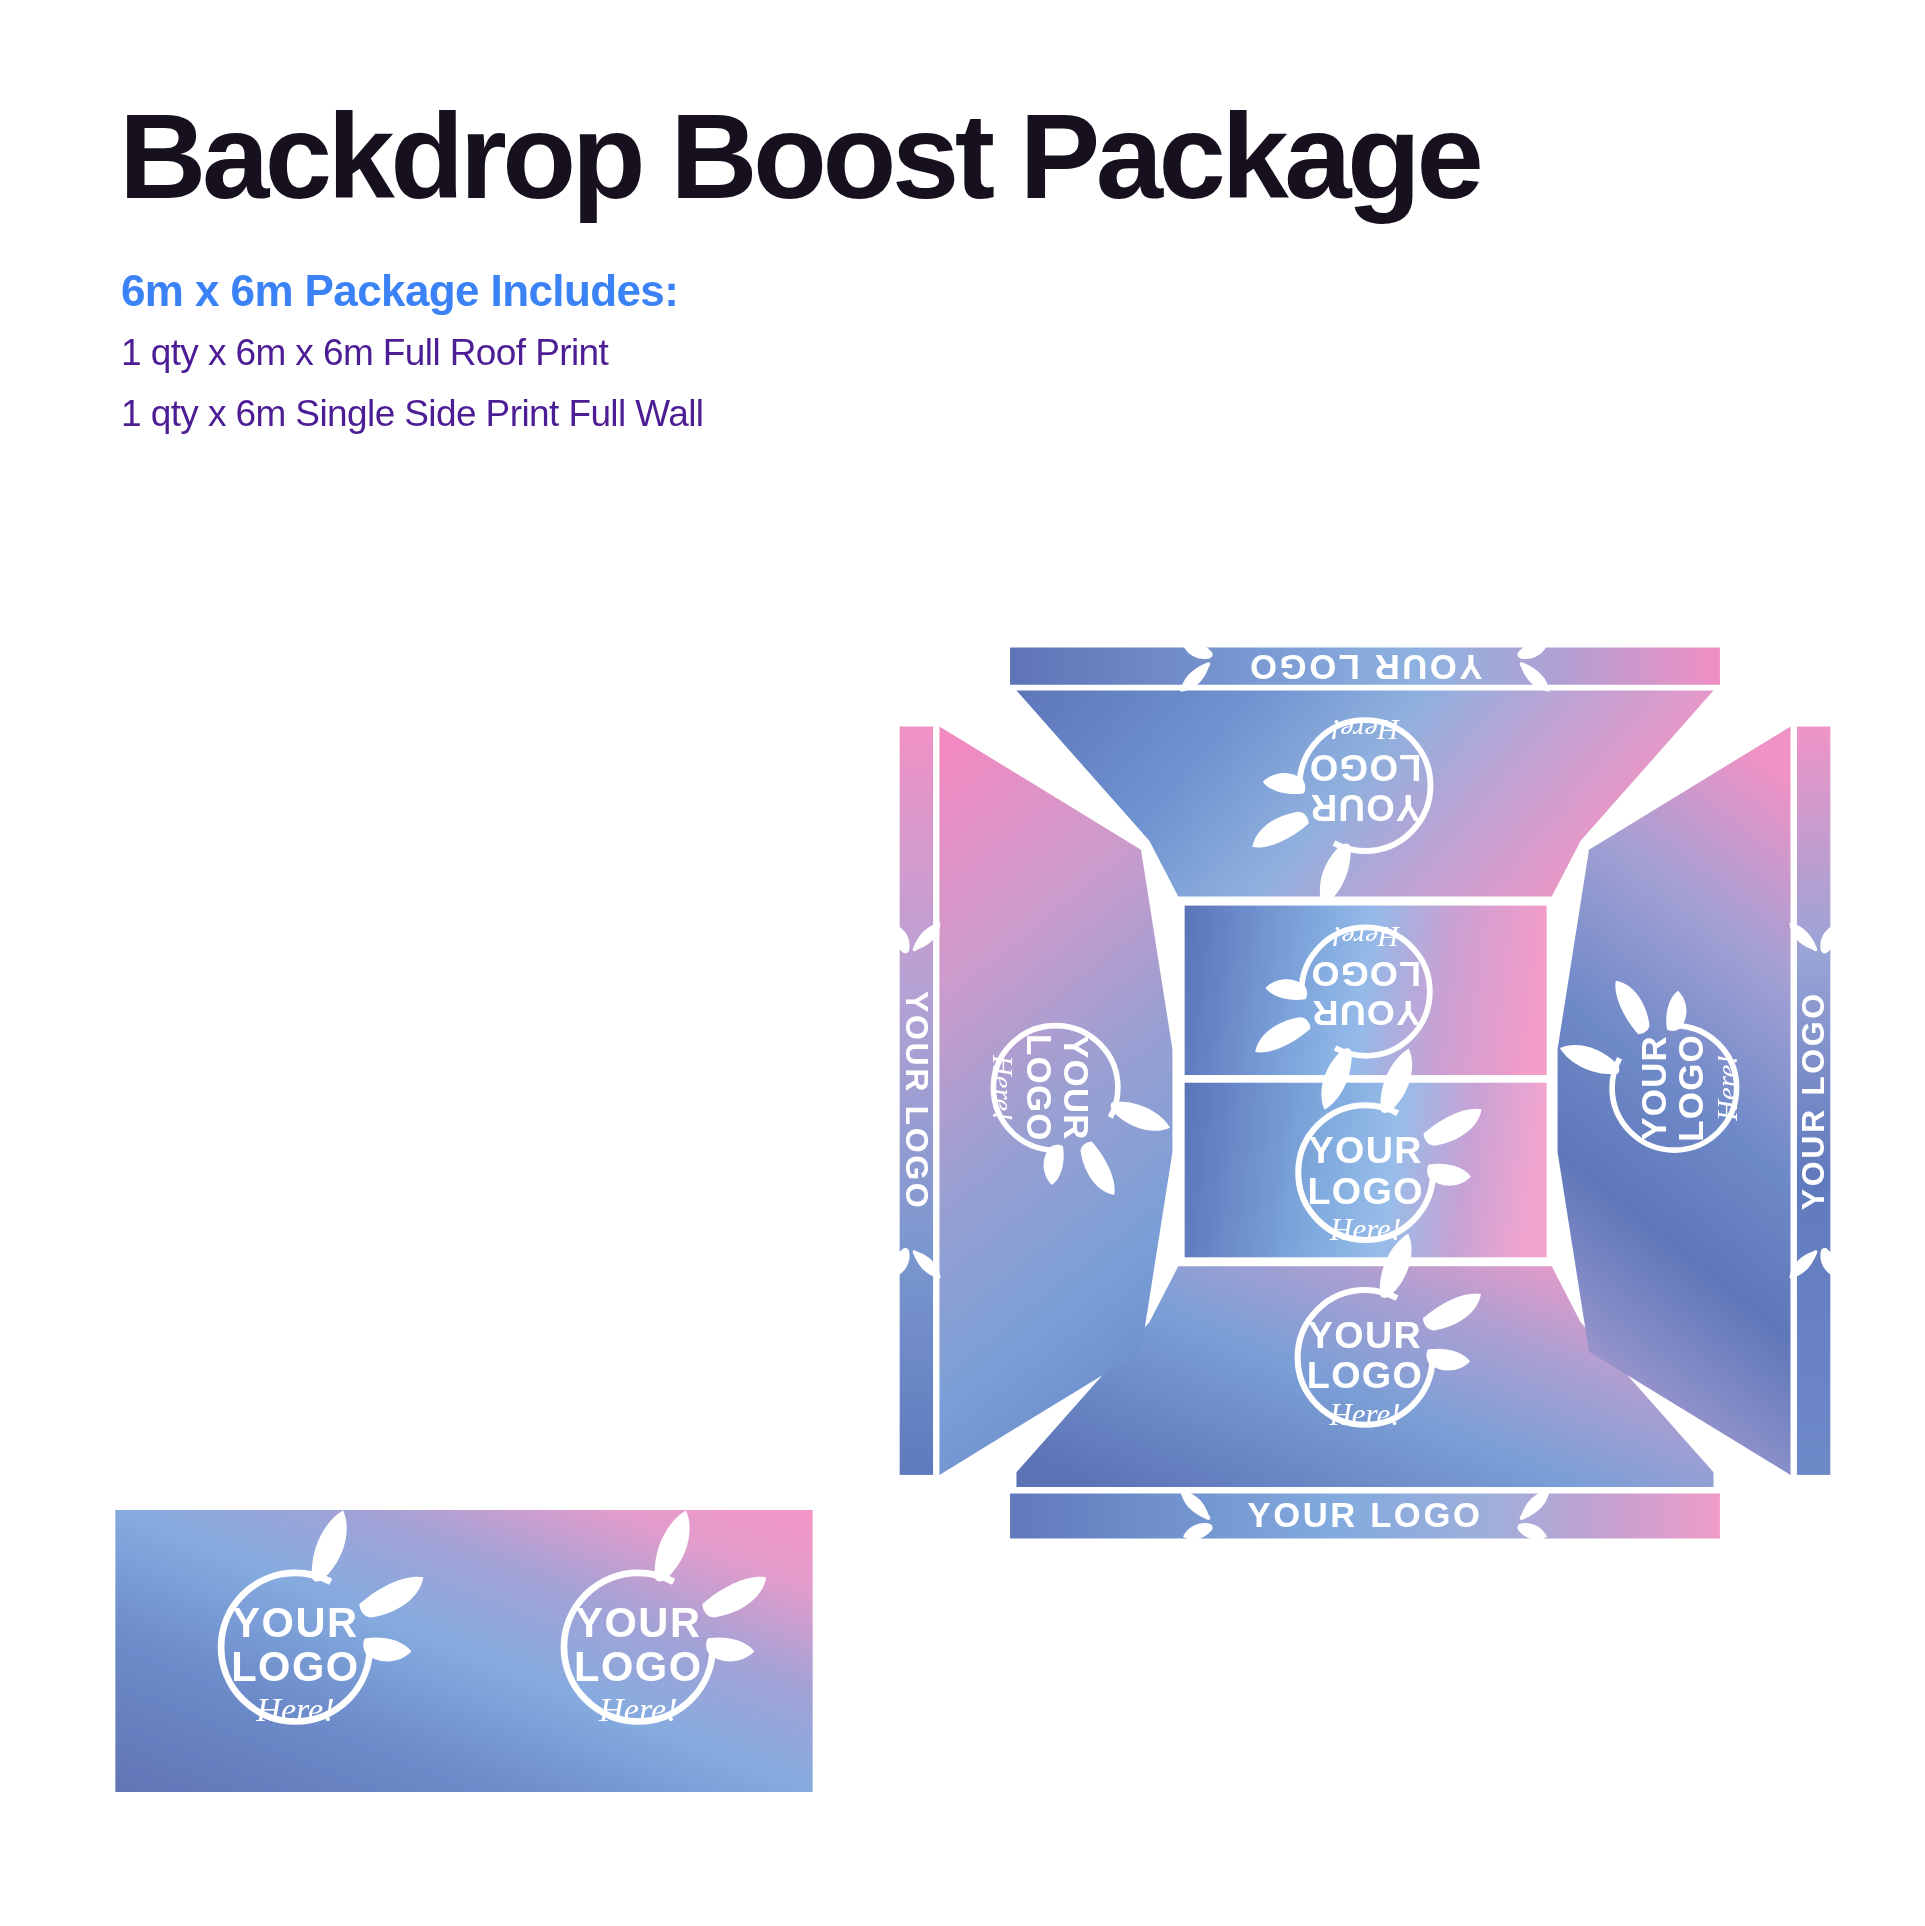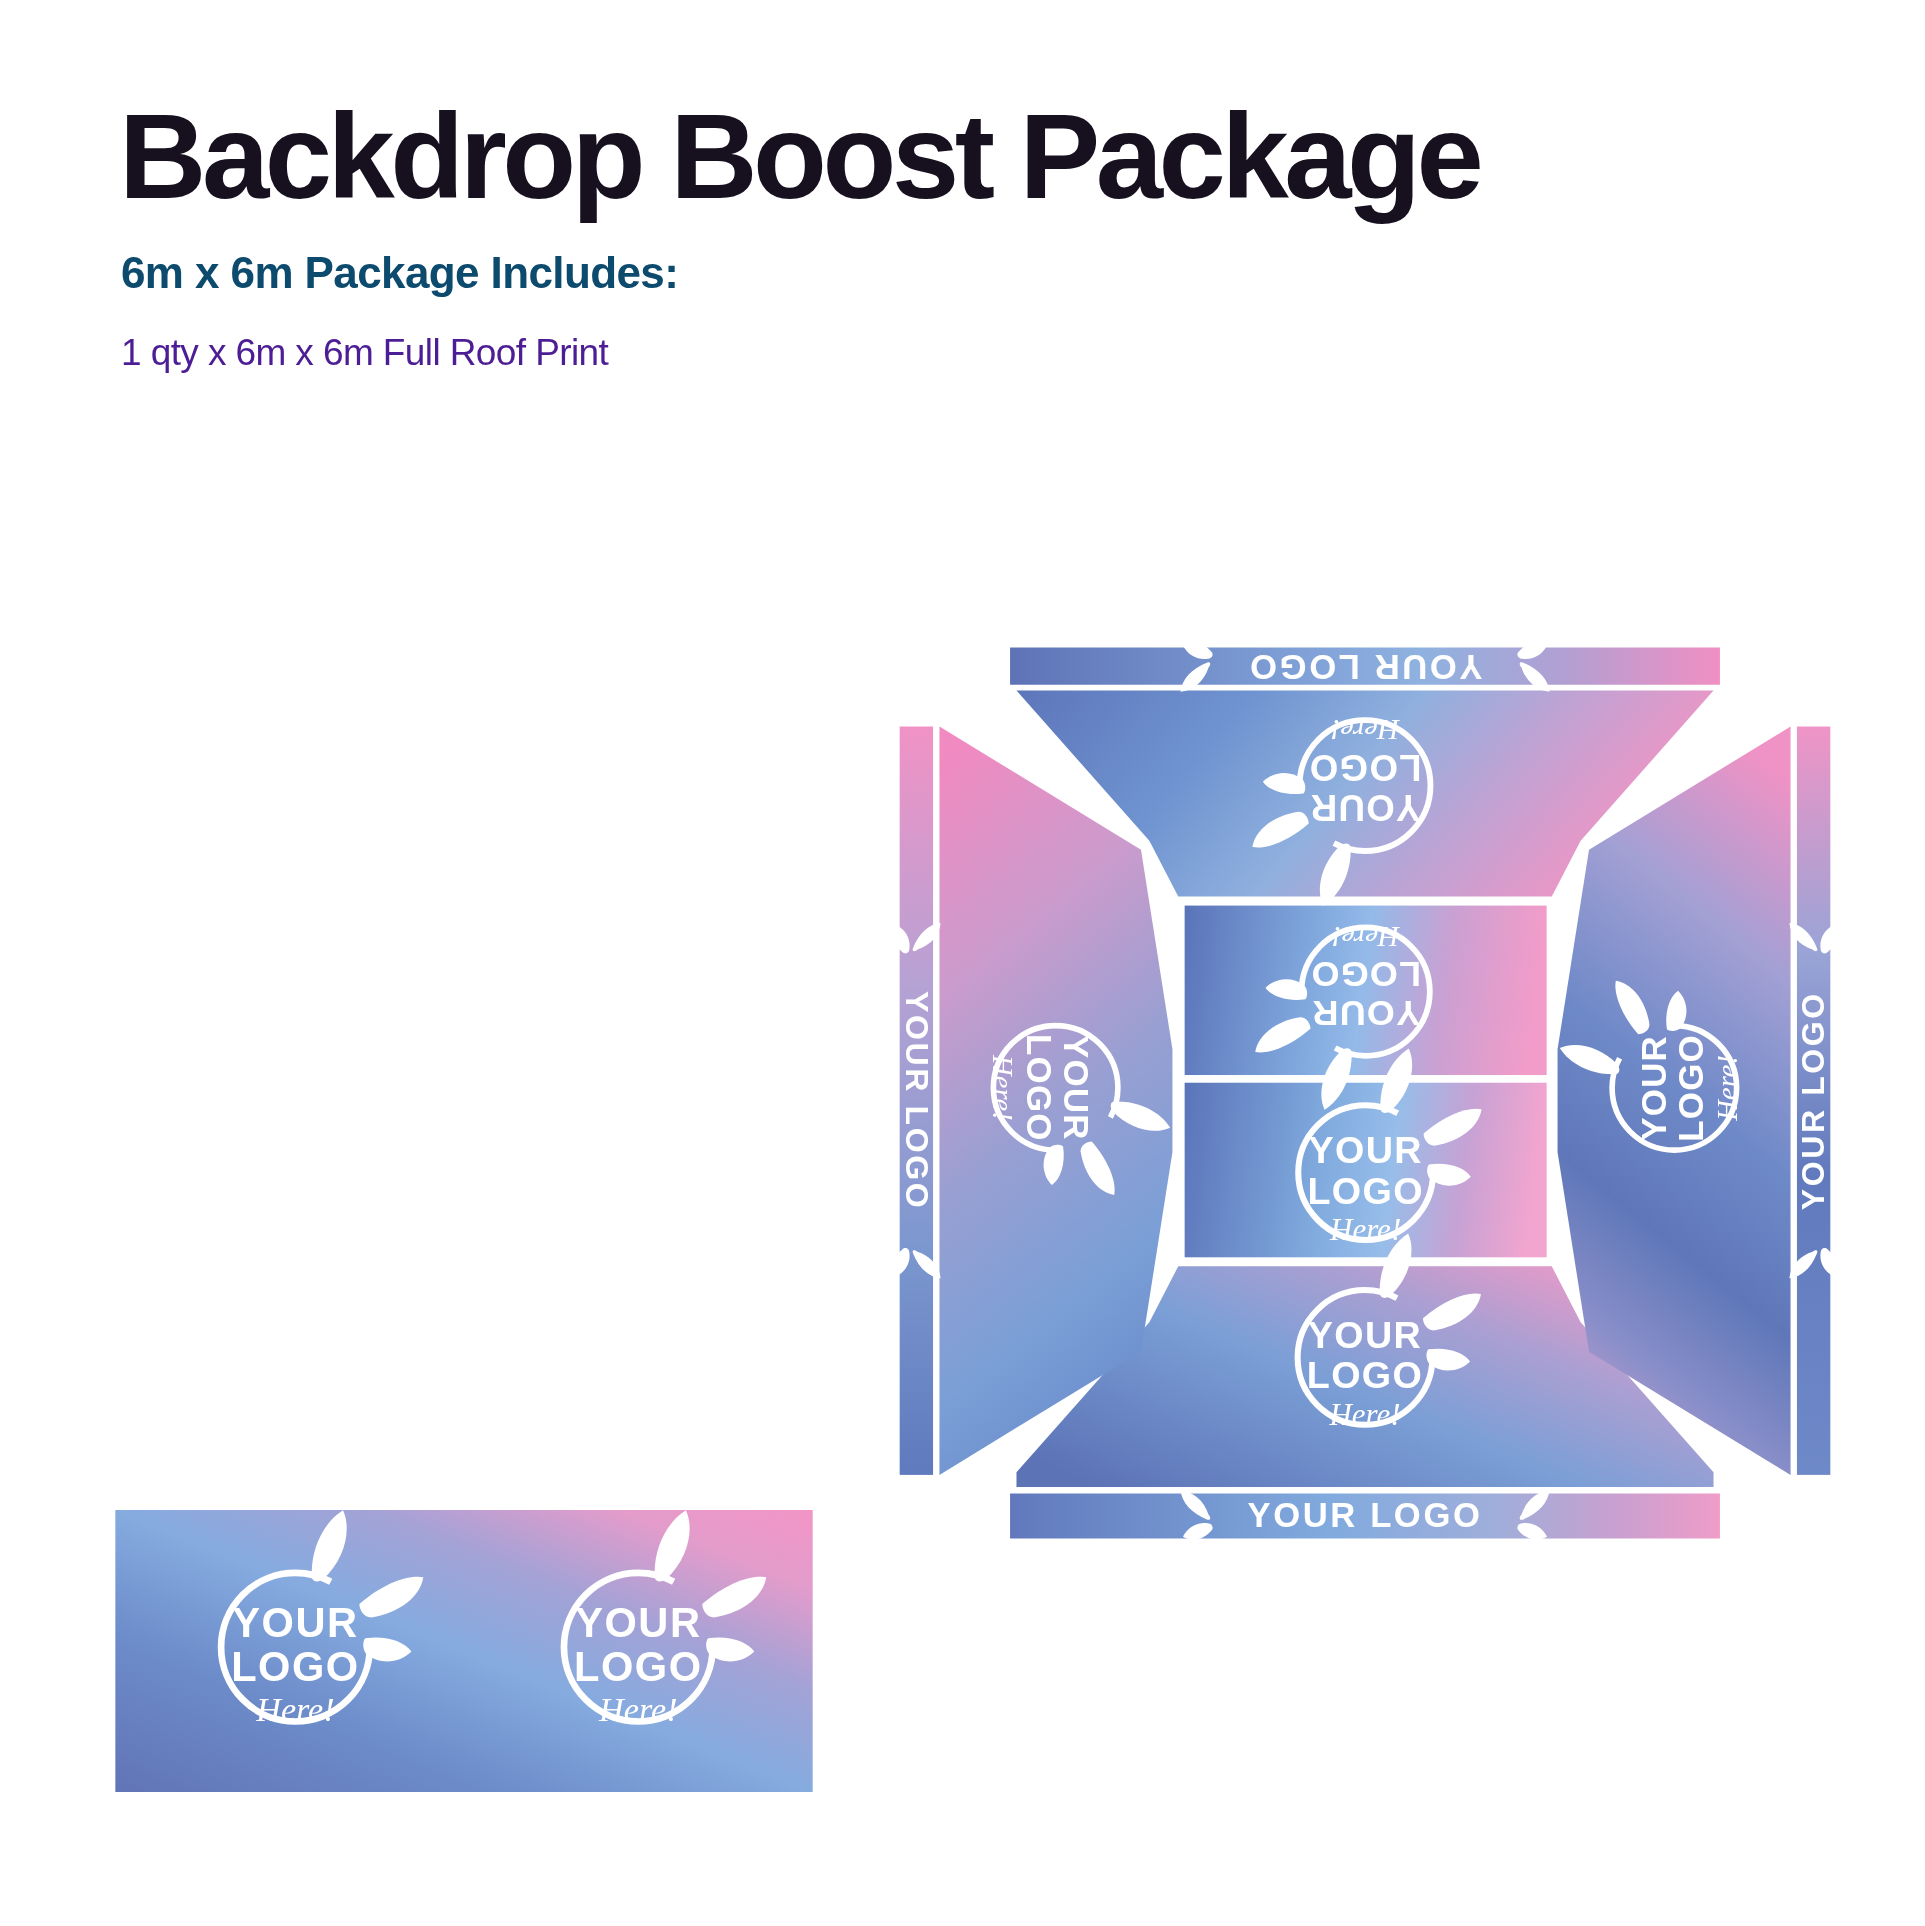--- a/index.html
+++ b/index.html
@@ -1,37 +1,38 @@
 <!DOCTYPE html>
 <html style="font-size:10.3px"><head>
 <meta charset="utf-8">
 <style>
   html,body{margin:0;padding:0;background:#ffffff;}
   body{width:1925px;height:1926px;position:relative;overflow:hidden;
        font-family:"Liberation Sans", sans-serif;}
   .abs{position:absolute;}
   .page-title{left:119px;top:96px;font-size:121px;font-weight:900;
       letter-spacing:-4.5px;color:#16101f;line-height:1;white-space:nowrap;}
-  .subtitle{left:121px;top:248px;font-size:44px;font-weight:bold;
-      letter-spacing:-0.6px;color:#0c4a6e;white-space:nowrap;}
+  .subtitle{left:121px;top:266px;font-size:44px;font-weight:bold;
+      letter-spacing:-0.6px;color:#3b82f6;white-space:nowrap;}
   .includes{left:121px;top:323px;font-size:37px;font-weight:normal;
       letter-spacing:-0.6px;color:#4c1d95;line-height:1.64;white-space:nowrap;}
   .tent-wrap{left:897px;top:645px;width:936px;height:896px;}
   .banner-wrap{left:115px;top:1510px;width:698px;height:282px;}
   svg{display:block;}
   svg text{font-family:"Liberation Sans", sans-serif;}
   .script-txt{font-family:"Liberation Serif", serif;font-style:italic;}
 </style>
 </head>
 <body>
 
 <div class="abs page-title">Backdrop Boost Package</div>
 <div class="abs subtitle">6m x 6m Package Includes:</div>
 <div class="abs includes">
   <div>1 qty x 6m x 6m Full Roof Print</div>
+  <div>1 qty x 6m Single Side Print Full Wall</div>
 </div>
 
 <div class="abs tent-wrap">
 <svg width="936" height="896" viewBox="0 0 1458 1396">
   <defs>
     <linearGradient id="g_top_val" x1="0" y1="0" x2="1" y2="0">
       <stop offset="0" stop-color="#5e73b6"></stop>
           <stop offset=".38" stop-color="#7d9dd5"></stop>
       <stop offset=".58" stop-color="#8fb2e0"></stop>
           <stop offset=".78" stop-color="#b29fd2"></stop>

